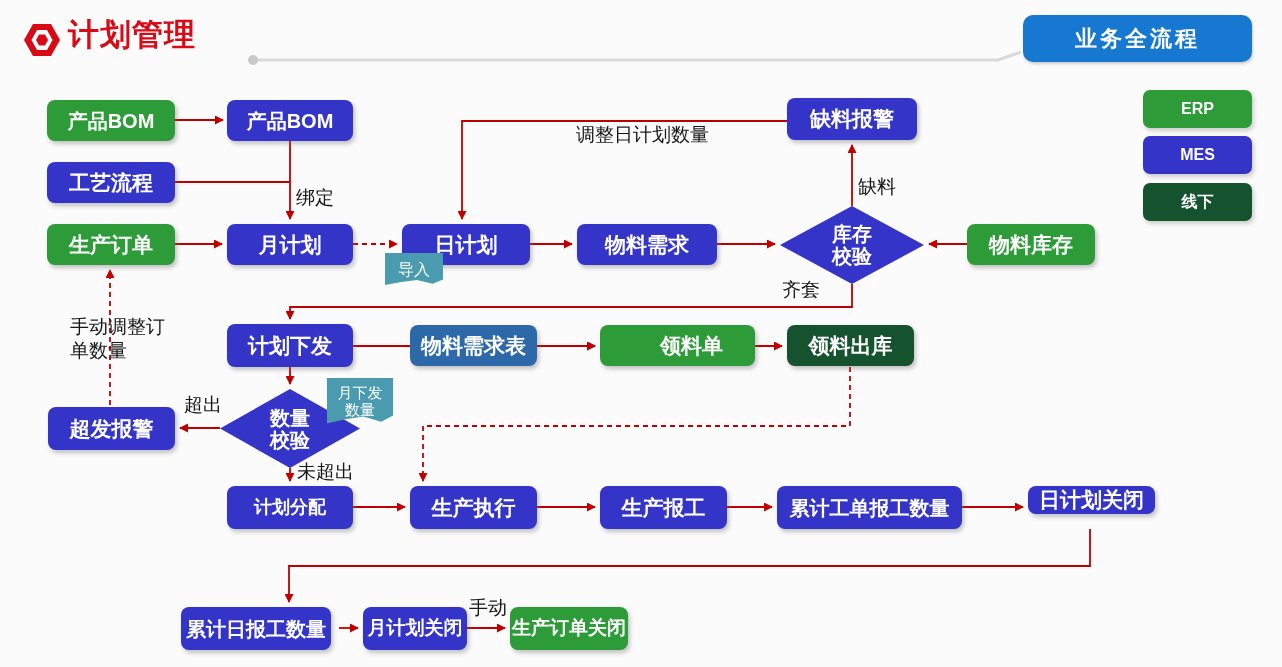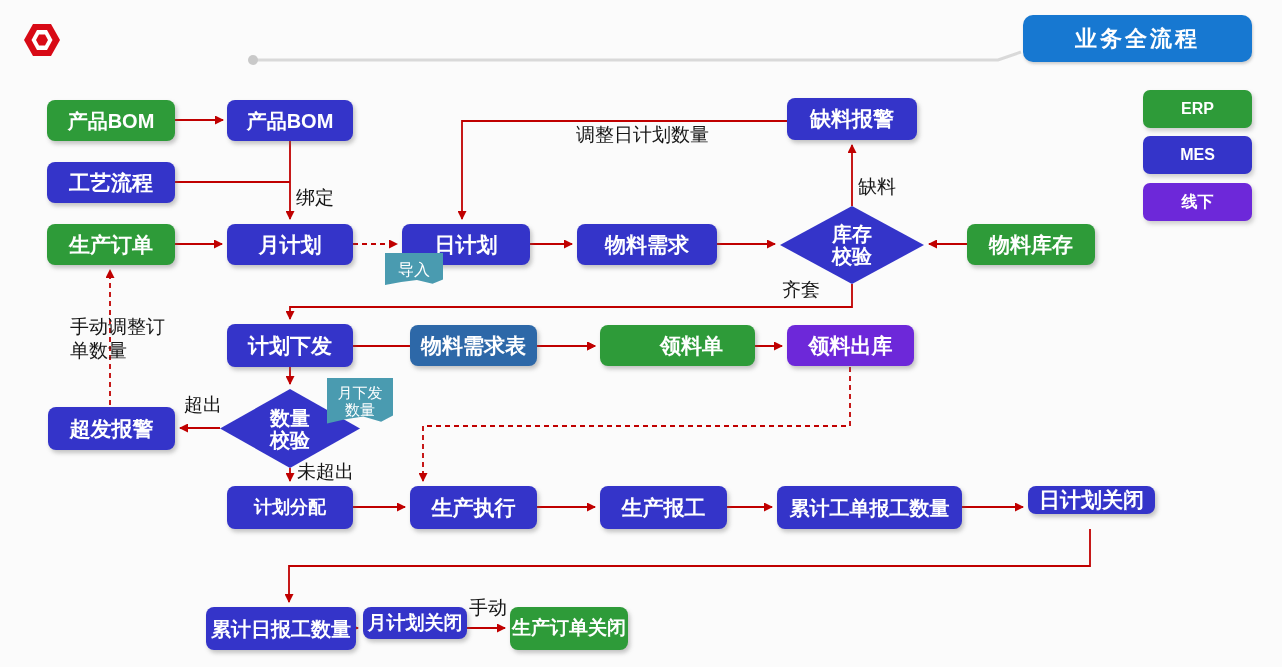--- a/index.html
+++ b/index.html
@@ -21,41 +21,42 @@
   
   .node{position:absolute;color:#fff;font-weight:bold;display:flex;align-items:center;
         justify-content:center;text-align:center;white-space:pre-line;line-height:1.1;z-index:2;}
   .node.rect{border-radius:8px;box-shadow:2px 3px 4px rgba(110,110,110,.4);}
   .node.diamond{clip-path:polygon(50% 0%,100% 50%,50% 100%,0% 50%);z-index:2;}
   .node.data{clip-path:polygon(0% 0%,100% 0%,100% 80%,82% 93%,55% 82%,28% 88%,0% 97%);
              z-index:4;font-weight:normal;}
   .c-green{background:#2e9b39;}
   .c-blue{background:#3434c9;}
   .c-steel{background:#2d68a8;}
-  .c-salmon{background:#6d28d9;}
+  .c-salmon{background:#14532d;}
   .c-teal{background:#4a9bb0;}
   
   #edges{position:absolute;left:0;top:0;width:1282px;height:667px;z-index:1;pointer-events:none;}
   #edges polyline{fill:none;stroke:#c00000;stroke-width:1.8;}
   #edges polyline.dashed{stroke-dasharray:5 4;}
   .edge-label{position:absolute;z-index:3;color:#161616;font-size:19px;line-height:1.25;
               font-family:"DejaVu Serif","Liberation Serif",serif;white-space:pre-line;}
 </style>
 </head>
 <body>
 
 <div class="stage">
 
   <span class="hdr-icon">
     <svg width="36" height="34" viewBox="0 0 36 34">
       <polygon points="0,17 9,1 27,1 36,17 27,33 9,33" fill="#d80a16"></polygon>
       <polygon points="7.5,17 13,7 23,7 28.5,17 23,27 13,27" fill="#ffffff"></polygon>
       <polygon points="12,17 15,11.5 21,11.5 24,17 21,22.5 15,22.5" fill="#d80a16"></polygon>
     </svg>
   </span>
+  <h1 class="page-title">计划管理</h1>
 
   <svg class="hdr-line-svg">
     <polyline points="253,60 998,60 1021,52" fill="none" stroke="#d9d9d9" stroke-width="3"></polyline>
     <circle cx="253" cy="60" r="5" fill="#c9c9c9"></circle>
   </svg>
 
   <div class="flow-btn">业务全流程</div>
 
   <div id="legend">
       <div class="legend-item c-green" style="left: 1143px; top: 90px;">ERP</div>
@@ -114,22 +115,22 @@
       <div class="node rect c-green" style="left: 600px; top: 325px; width: 127px; height: 41px; font-size: 21px; padding-left: 28px;">领料单</div>
       <div class="node rect c-salmon" style="left: 787px; top: 325px; width: 127px; height: 41px; font-size: 21px;">领料出库</div>
       <div class="node diamond c-blue" style="left: 220px; top: 389px; width: 140px; height: 79px; font-size: 20px;">数量
 校验</div>
       <div class="node rect c-blue" style="left: 48px; top: 407px; width: 127px; height: 43px; font-size: 21px;">超发报警</div>
       <div class="node rect c-blue" style="left: 227px; top: 486px; width: 126px; height: 43px; font-size: 18px;">计划分配</div>
       <div class="node rect c-blue" style="left: 410px; top: 486px; width: 127px; height: 43px; font-size: 21px;">生产执行</div>
       <div class="node rect c-blue" style="left: 600px; top: 486px; width: 127px; height: 43px; font-size: 21px;">生产报工</div>
       <div class="node rect c-blue" style="left: 777px; top: 486px; width: 185px; height: 43px; font-size: 20px;">累计工单报工数量</div>
       <div class="node rect c-blue" style="left: 1028px; top: 486px; width: 127px; height: 28px; font-size: 21px;">日计划关闭</div>
-      <div class="node rect c-blue" style="left: 206px; top: 607px; width: 150px; height: 43px; font-size: 20px;">累计日报工数量</div>
-      <div class="node rect c-blue" style="left: 363px; top: 607px; width: 104px; height: 32px; font-size: 19px;">月计划关闭</div>
+      <div class="node rect c-blue" style="left: 181px; top: 607px; width: 150px; height: 43px; font-size: 20px;">累计日报工数量</div>
+      <div class="node rect c-blue" style="left: 363px; top: 607px; width: 104px; height: 43px; font-size: 19px;">月计划关闭</div>
       <div class="node rect c-green" style="left: 510px; top: 607px; width: 118px; height: 43px; font-size: 19px;">生产订单关闭</div>
       <div class="node data c-teal" style="left: 385px; top: 253px; width: 58px; height: 33px; font-size: 16px;">导入</div>
       <div class="node data c-teal" style="left: 327px; top: 378px; width: 66px; height: 47px; font-size: 15px;">月下发
 数量</div>
     </div>
   <div id="labels">
       <div class="edge-label" style="left: 296px; top: 186px;">绑定</div>
       <div class="edge-label" style="left: 576px; top: 125px; font-family: Liberation Mono, monospace;">调整日计划数量</div>
       <div class="edge-label" style="left: 858px; top: 175px;">缺料</div>
       <div class="edge-label" style="left: 782px; top: 278px;">齐套</div>

